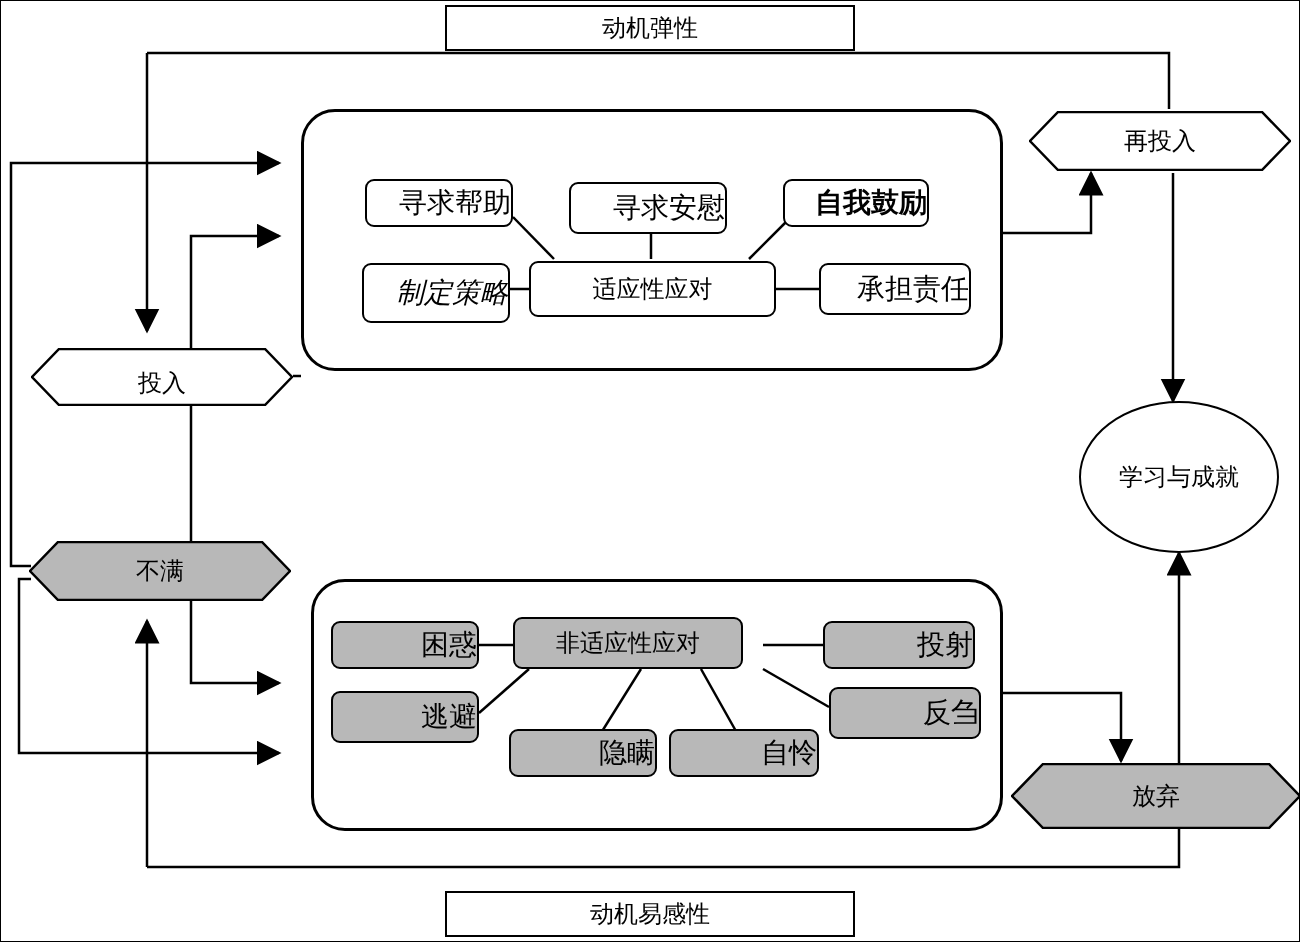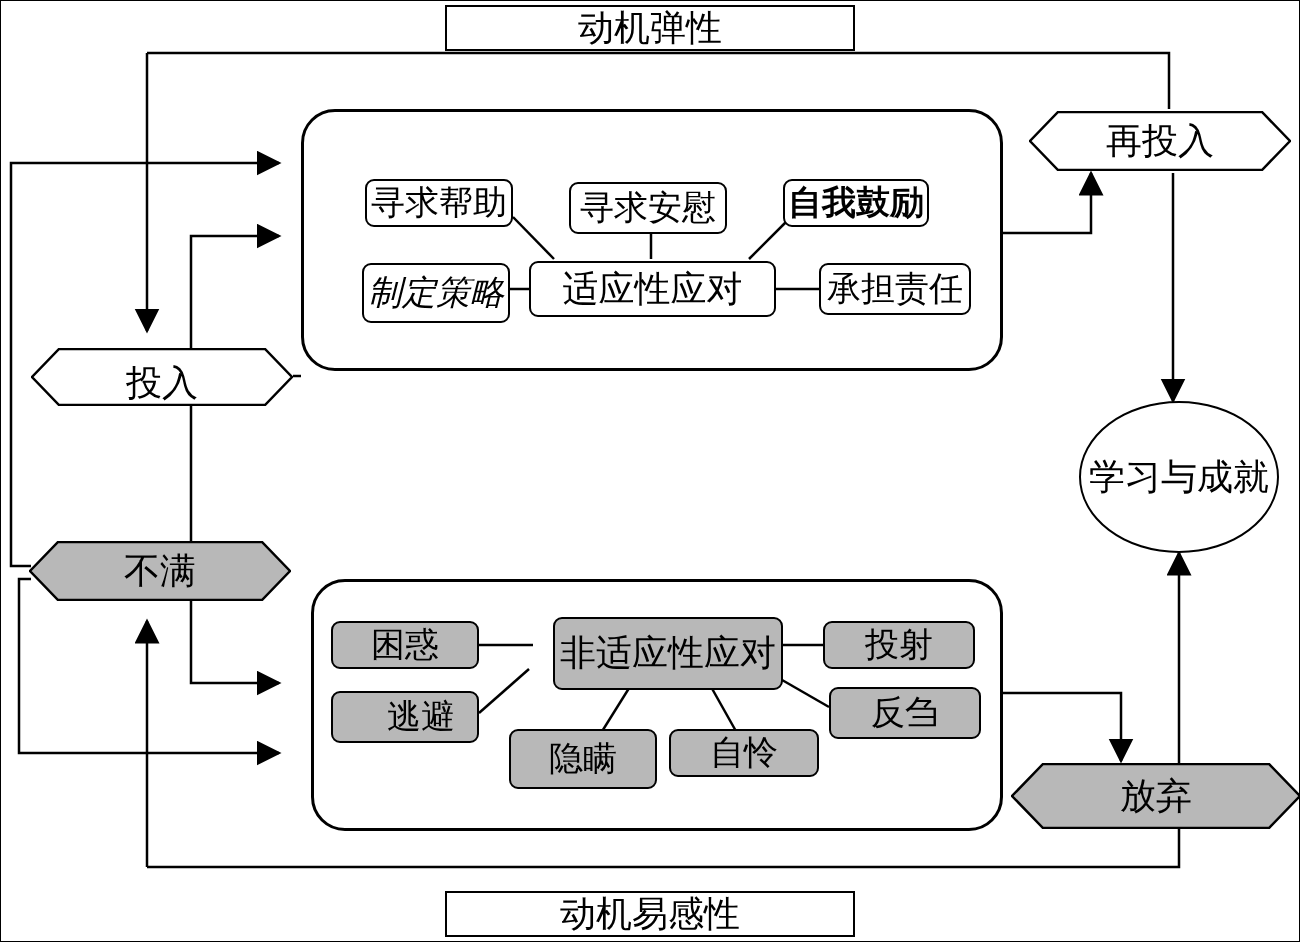--- a/index.html
+++ b/index.html
@@ -58,22 +58,22 @@
     position: absolute;
     box-sizing: border-box;
     display: flex;
     align-items: center;
     justify-content: center;
     border: 2px solid #000;
     border-radius: 50%;
     background: #fff;
     text-align: center;
   }
-  .t26 { font-size: 34px; }
-  .t28 { font-size: 36px; text-align: center; }
+  .t26 { font-size: 28px; justify-content: flex-end; }
+  .t28 { font-size: 24px; text-align: center; }
 </style>
 </head>
 <body>
 
 <div id="stage">
 
   <svg id="wires" viewBox="0 0 1300 942">
     <defs>
       <marker id="arrow" markerWidth="12" markerHeight="12" refX="9" refY="5" orient="auto">
         <path d="M0,0 L10,5 L0,10 z" fill="#000"></path>
@@ -145,33 +145,33 @@
   </div>
   <div class="node round-sm t26" style="left:818px; top:262px; width:152px; height:52px;">
     <span>承担责任</span>
   </div>
 
   <div class="node group-box" style="left:310px; top:578px; width:692px; height:252px;"></div>
 
   <div class="node round-sm gray t26" style="left:330px; top:620px; width:148px; height:48px;">
     <span>困惑</span>
   </div>
-  <div class="node round-sm gray t28" style="left:552px; top:616px; width:230px; height:73px;">
+  <div class="node round-sm gray t28" style="left:512px; top:616px; width:230px; height:52px;">
     <span>非适应性应对</span>
   </div>
   <div class="node round-sm gray t26" style="left:822px; top:620px; width:152px; height:48px;">
     <span>投射</span>
   </div>
   <div class="node round-sm gray t26" style="left:330px; top:690px; width:148px; height:52px;padding-left:32px;">
     <span>逃避</span>
   </div>
   <div class="node round-sm gray t26" style="left:828px; top:686px; width:152px; height:52px;">
     <span>反刍</span>
   </div>
-  <div class="node round-sm gray t26" style="left:508px; top:728px; width:148px; height:60px;">
+  <div class="node round-sm gray t26" style="left:508px; top:728px; width:148px; height:48px;">
     <span>隐瞒</span>
   </div>
   <div class="node round-sm gray t26" style="left:668px; top:728px; width:150px; height:48px;">
     <span>自怜</span>
   </div>
 
   <div class="hex t28" style="left:30px; top:347px; width:262px; height:70px;">
     <svg width="262" height="58" viewBox="0 0 262 58">
       <polygon points="28,1 234,1 261,29 234,57 28,57 1,29" fill="#ffffff" stroke="#000" stroke-width="2.5"></polygon>
     </svg>

